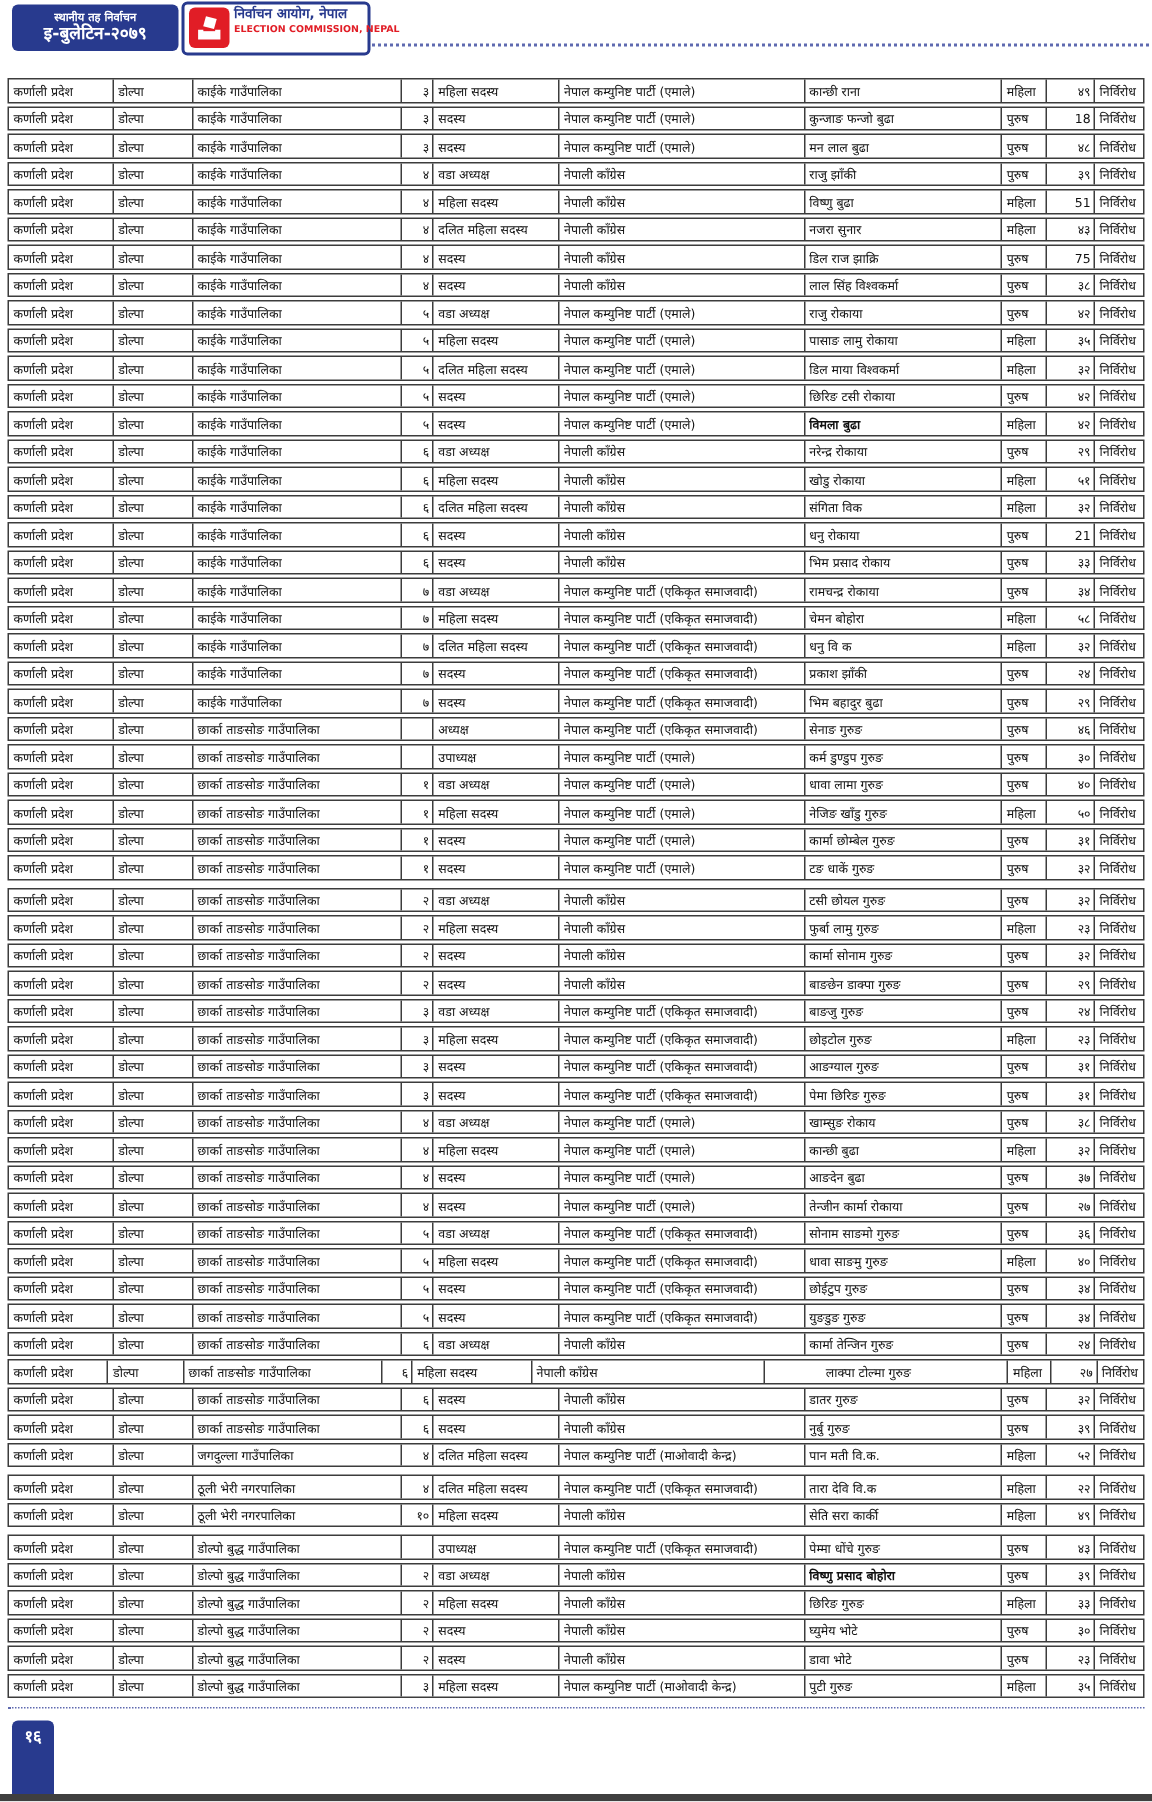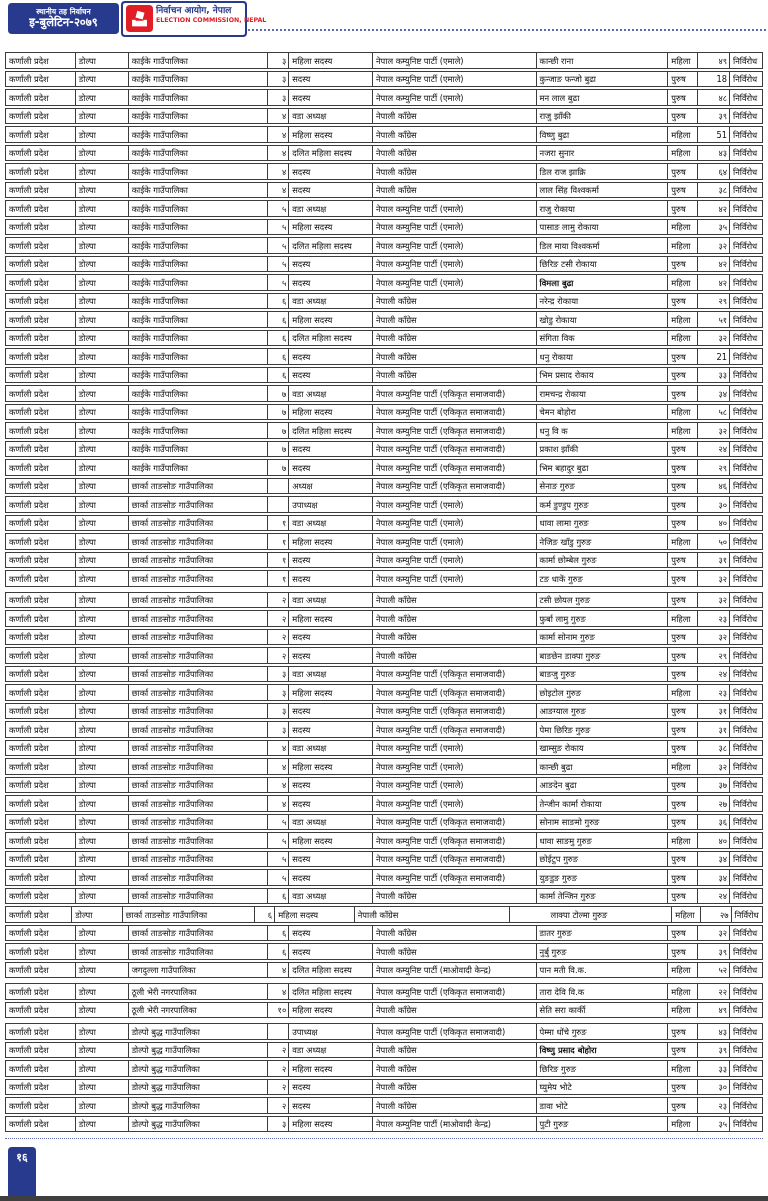--- a/index.html
+++ b/index.html
@@ -150,21 +150,21 @@
       </div>
       <div class="r">
         <div class="c" style="width: 70px;">कर्णाली प्रदेश</div>
         <div class="c" style="width: 53px;">डोल्पा</div>
         <div class="c" style="width: 140px;">काईके गाउँपालिका</div>
         <div class="c num" style="width: 21px;">४</div>
         <div class="c" style="width: 84px;">सदस्य</div>
         <div class="c" style="width: 164px;">नेपाली काँग्रेस</div>
         <div class="c" style="width: 132px;">डिल राज झाक्रि</div>
         <div class="c" style="width: 30px;">पुरुष</div>
-        <div class="c num" style="width: 32px;">६४</div>
+        <div class="c num" style="width: 32px;">75</div>
         <div class="c" style="width: 32px;">निर्विरोध</div>
       </div>
       <div class="r">
         <div class="c" style="width: 70px;">कर्णाली प्रदेश</div>
         <div class="c" style="width: 53px;">डोल्पा</div>
         <div class="c" style="width: 140px;">काईके गाउँपालिका</div>
         <div class="c num" style="width: 21px;">४</div>
         <div class="c" style="width: 84px;">सदस्य</div>
         <div class="c" style="width: 164px;">नेपाली काँग्रेस</div>
         <div class="c" style="width: 132px;">लाल सिंह विश्वकर्मा</div>

